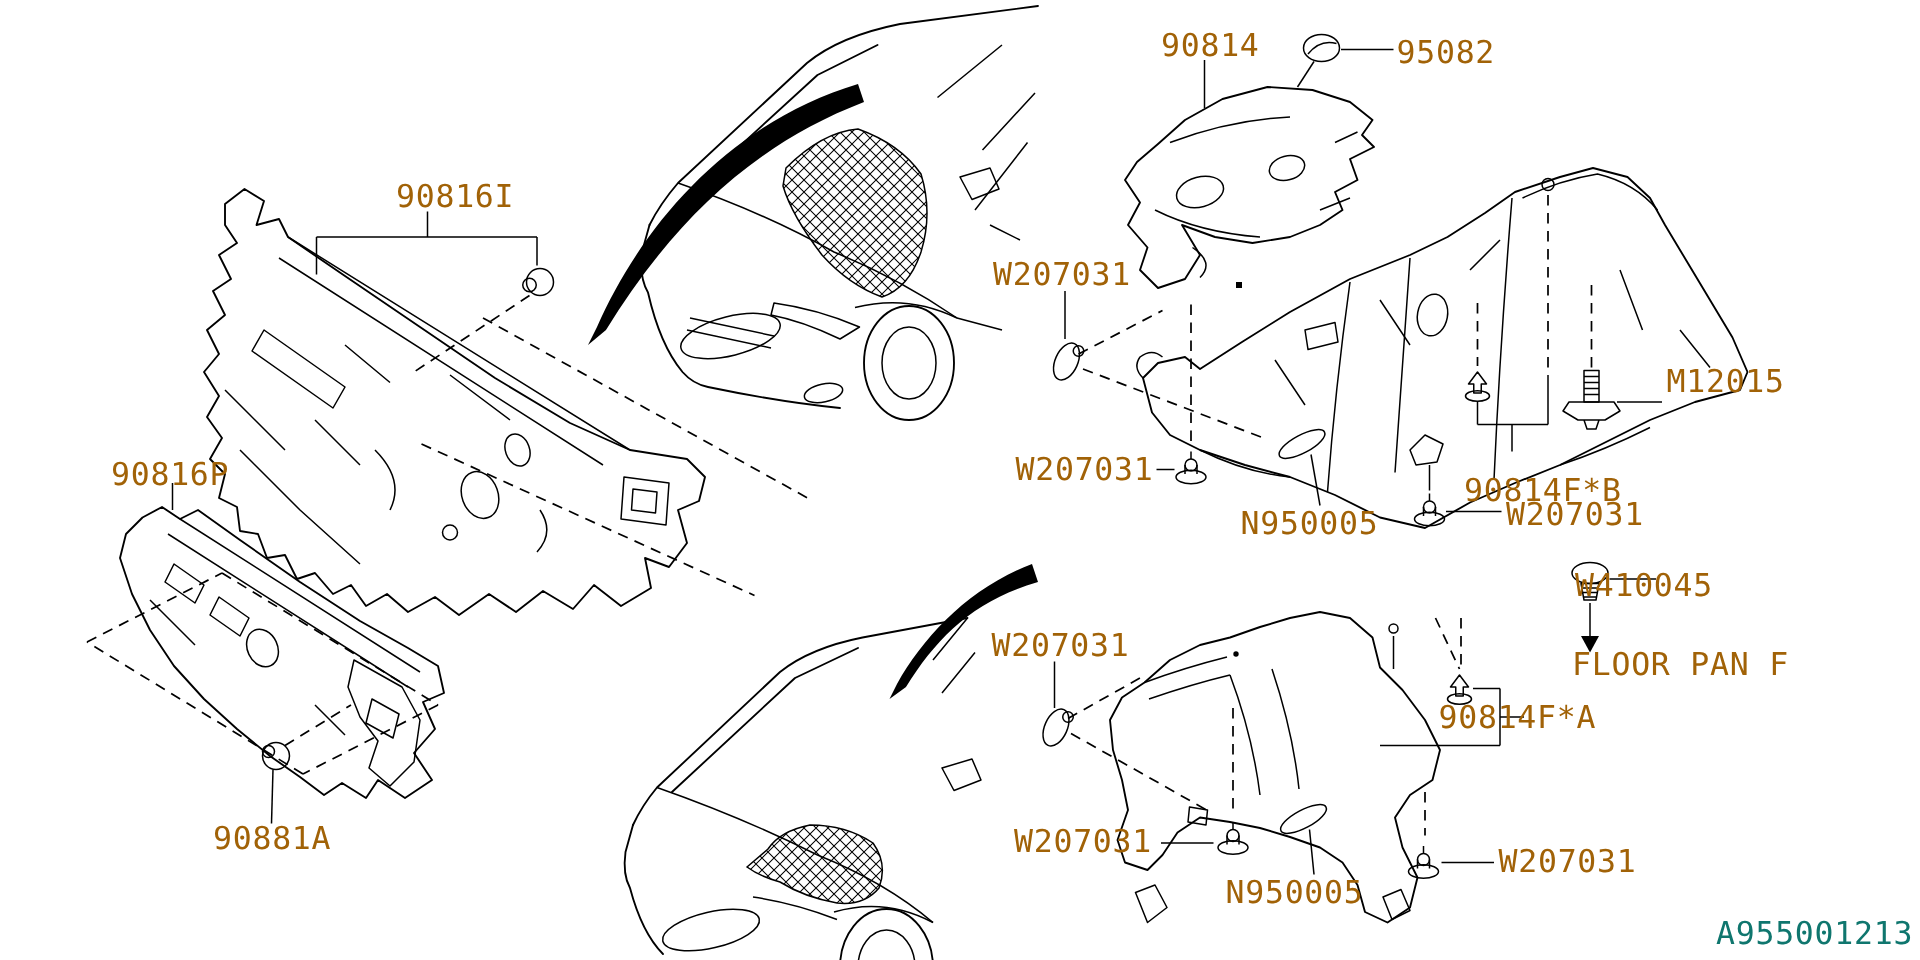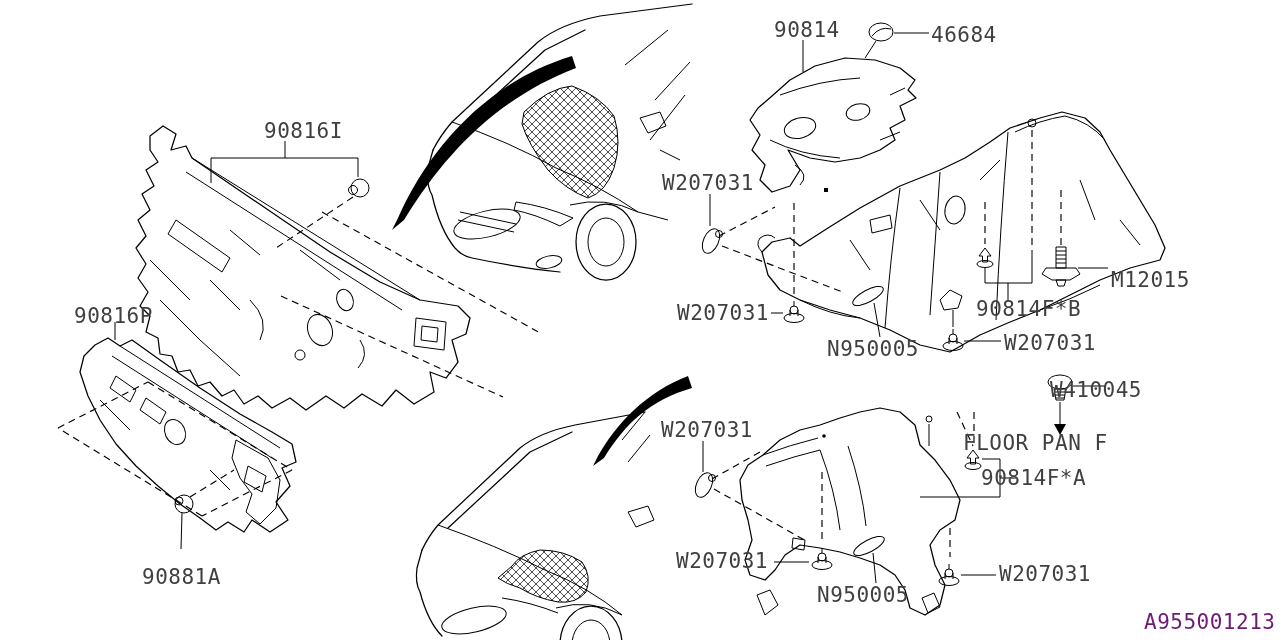--- a/index.html
+++ b/index.html
@@ -1,21 +1,21 @@
 <!DOCTYPE html>
 <html><head>
 <meta charset="utf-8">
 <style>
   html,body{margin:0;padding:0;background:#fff;}
   .stage{position:relative;width:1280px;height:640px;background:#fff;overflow:hidden;
          font-family:"DejaVu Sans Mono",monospace;}
   .art{position:absolute;left:0;top:0;}
   .lbl{position:absolute;font:21px/1 "DejaVu Sans Mono",monospace;letter-spacing:.5px;
-       color:#404040;white-space:pre;}
-  .code{position:absolute;font:21px/1 "DejaVu Sans Mono",monospace;letter-spacing:.5px;color:#701a75;text-align:right;}
+       color:#a16207;white-space:pre;}
+  .code{position:absolute;font:21px/1 "DejaVu Sans Mono",monospace;letter-spacing:.5px;color:#0f766e;text-align:right;}
   svg{display:block;}
   .ln{fill:none;stroke:#000;stroke-width:1.25;stroke-linejoin:round;stroke-linecap:round;}
   .thin{fill:none;stroke:#000;stroke-width:1;stroke-linejoin:round;}
   .dash{fill:none;stroke:#000;stroke-width:1.15;stroke-dasharray:7 5;}
   .blk{fill:#000;stroke:none;}
   .hatch{fill:url(#xh);stroke:#000;stroke-width:1;}
 </style>
 </head>
 <body>
 
@@ -229,31 +229,31 @@
       <ellipse class="thin" cx="1060" cy="382" rx="12" ry="7"></ellipse>
       <path class="thin" d="M1054,389 L1066,389 L1064,400 L1056,400 Z M1054,392 L1066,392 M1055,395 L1065,395 M1056,398 L1064,398"></path>
       <path class="thin" d="M1073,386 L1104,386"></path>
       <path class="thin" d="M1060,402 L1060,424"></path>
       <path class="blk" d="M1054,424 L1066,424 L1060,435 Z"></path>
     </g>
   </svg>
 
   <div class="lbl" style="left:264px;top:121px">90816I</div>
   <div class="lbl" style="left:74px;top:306px">90816P</div>
-  <div class="lbl" style="left:142px;top:567px">90881A</div>
+  <div class="lbl" style="left:142px;top:549px">90881A</div>
   <div class="lbl" style="left:774px;top:20px">90814</div>
-  <div class="lbl" style="left:931px;top:25px">46684</div>
+  <div class="lbl" style="left:931px;top:25px">95082</div>
   <div class="lbl" style="left:662px;top:173px">W207031</div>
   <div class="lbl" style="left:677px;top:303px">W207031</div>
   <div class="lbl" style="left:827px;top:339px">N950005</div>
-  <div class="lbl" style="left:976px;top:299px">90814F*B</div>
+  <div class="lbl" style="left:976px;top:317px">90814F*B</div>
   <div class="lbl" style="left:1004px;top:333px">W207031</div>
-  <div class="lbl" style="left:1111px;top:270px">M12015</div>
+  <div class="lbl" style="left:1111px;top:244px">M12015</div>
   <div class="lbl" style="left:1050px;top:380px">W410045</div>
-  <div class="lbl" style="left:963px;top:433px">FLOOR PAN F</div>
-  <div class="lbl" style="left:981px;top:468px">90814F*A</div>
+  <div class="lbl" style="left:1048px;top:433px">FLOOR PAN F</div>
+  <div class="lbl" style="left:959px;top:468px">90814F*A</div>
   <div class="lbl" style="left:661px;top:420px">W207031</div>
   <div class="lbl" style="left:676px;top:551px">W207031</div>
   <div class="lbl" style="left:817px;top:585px">N950005</div>
   <div class="lbl" style="left:999px;top:564px">W207031</div>
   <div class="code" style="left:1144px;top:612px">A955001213</div>
 
 </div>
 
 </body></html>

